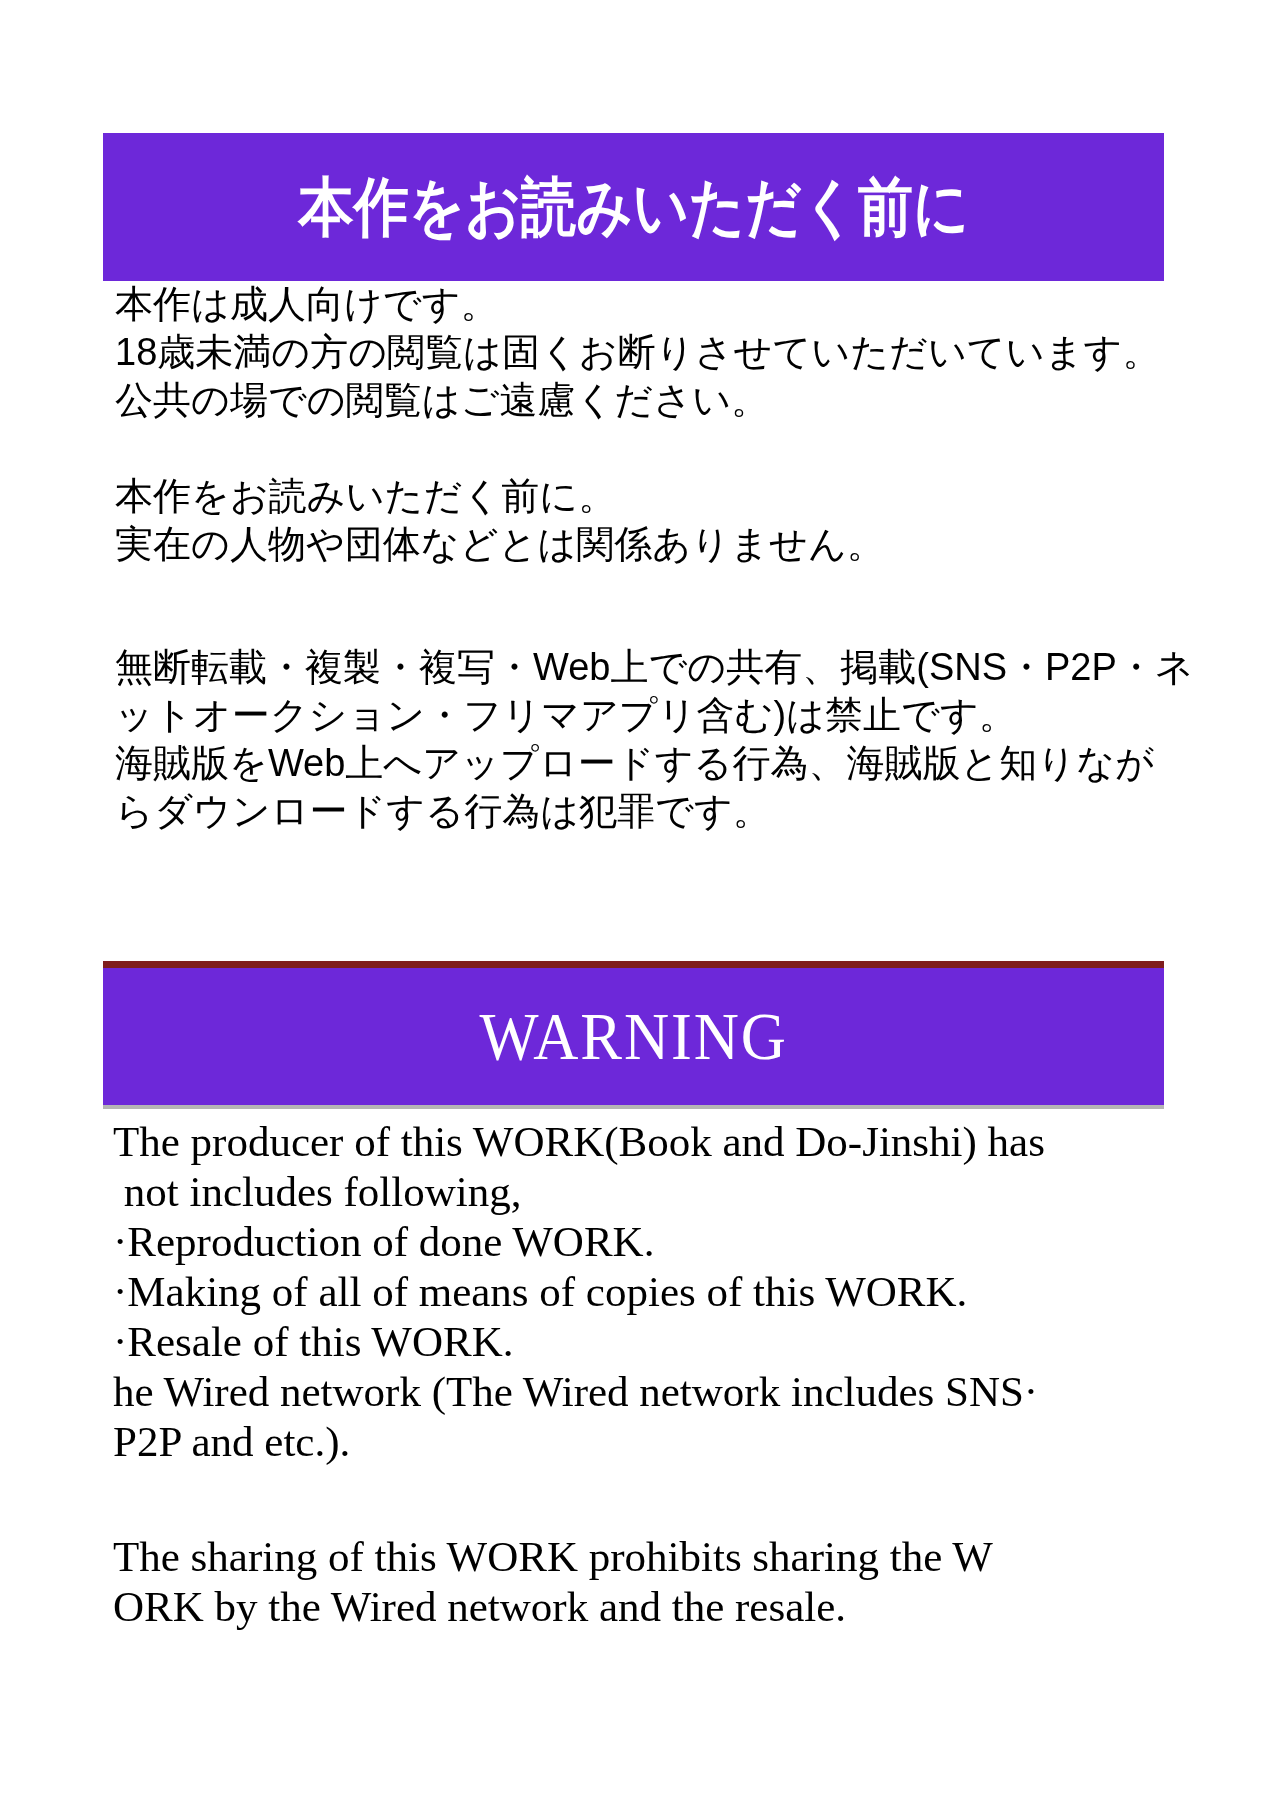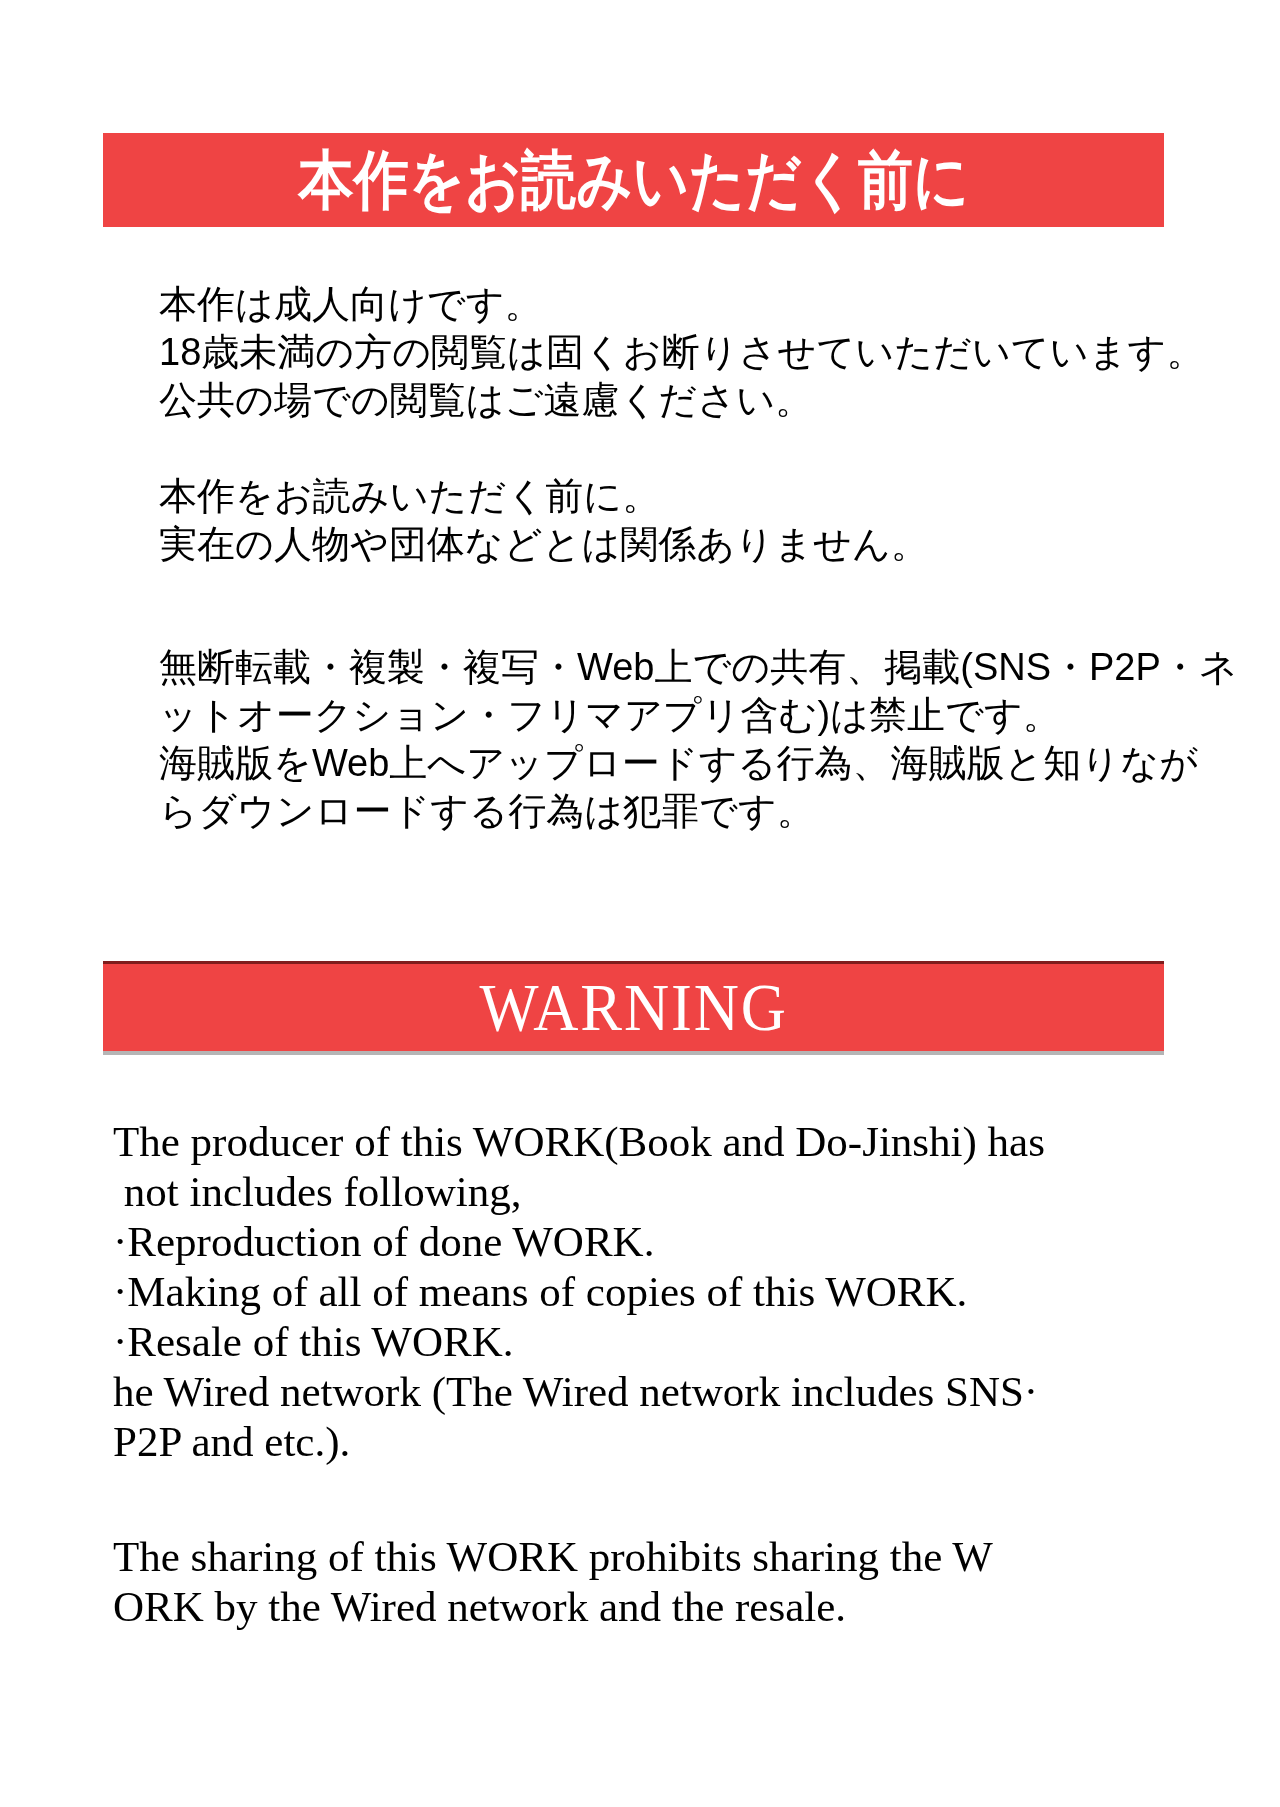--- a/index.html
+++ b/index.html
@@ -12,58 +12,57 @@
     height: 1807px;
     position: relative;
     font-family: "Liberation Sans", sans-serif;
     color: #000000;
     overflow: hidden;
   }
   .banner {
     position: absolute;
     left: 103px;
     width: 1061px;
-    height: 94px;
-    background: #ef4444;
+    height: 148px;
+    background: #6d28d9;
     color: #ffffff;
     display: flex;
     align-items: center;
     justify-content: center;
     box-sizing: border-box;
   }
   #jp-banner { top: 133px; }
   #jp-banner .banner-title {
     font-size: 64px;
     font-weight: 700;
     white-space: nowrap;
     transform: scaleX(0.86);
     font-family: "Liberation Sans", sans-serif;
   }
   #en-banner {
     top: 961px;
-    border-top: 3px solid #7f1d1d;
+    border-top: 7px solid #7f1d1d;
     border-bottom: 4px solid #b5b5b5;
   }
   #en-banner .banner-title {
     font-family: "Liberation Serif", serif;
     font-weight: 400;
     font-size: 68px;
     letter-spacing: 2px;
     white-space: nowrap;
     transform: scaleX(0.92);
   }
   .text-block { position: absolute; }
   .text-block .line { white-space: pre; }
   #jp-text {
     left: 115px;
     top: 280px;
     font-size: 38px;
     line-height: 48px;
     font-family: "Liberation Sans", sans-serif;
-    margin-left: 44px;
   }
   #jp-text .para { margin: 0 0 48px 0; }
   #jp-text .para:nth-of-type(3) { margin-top: 75px; }
   #en-text {
     left: 113px;
     top: 1105px;
     font-size: 43px;
     line-height: 50px;
     font-family: "Liberation Serif", serif;
   }

